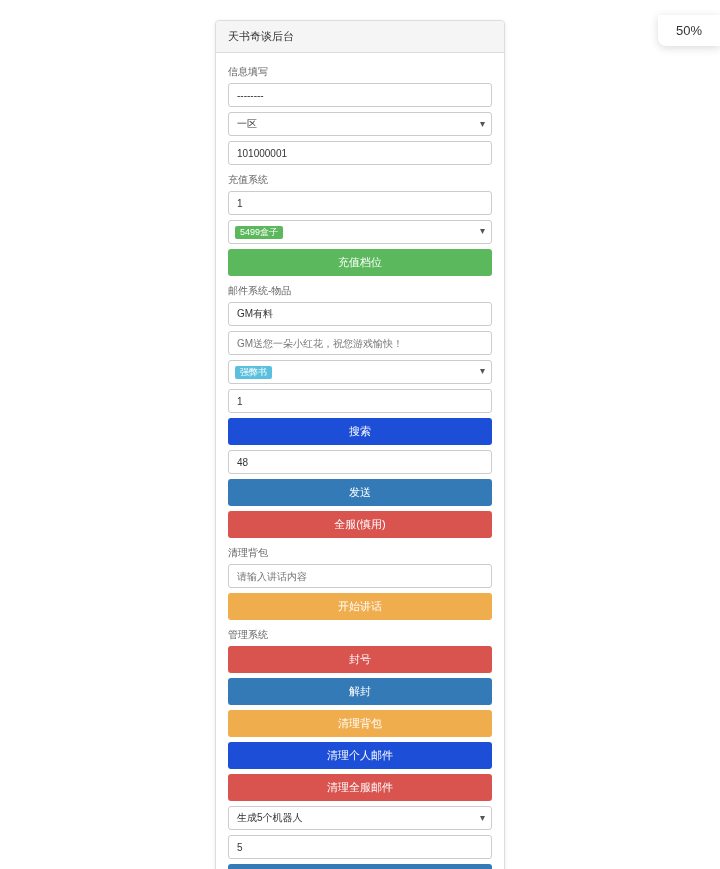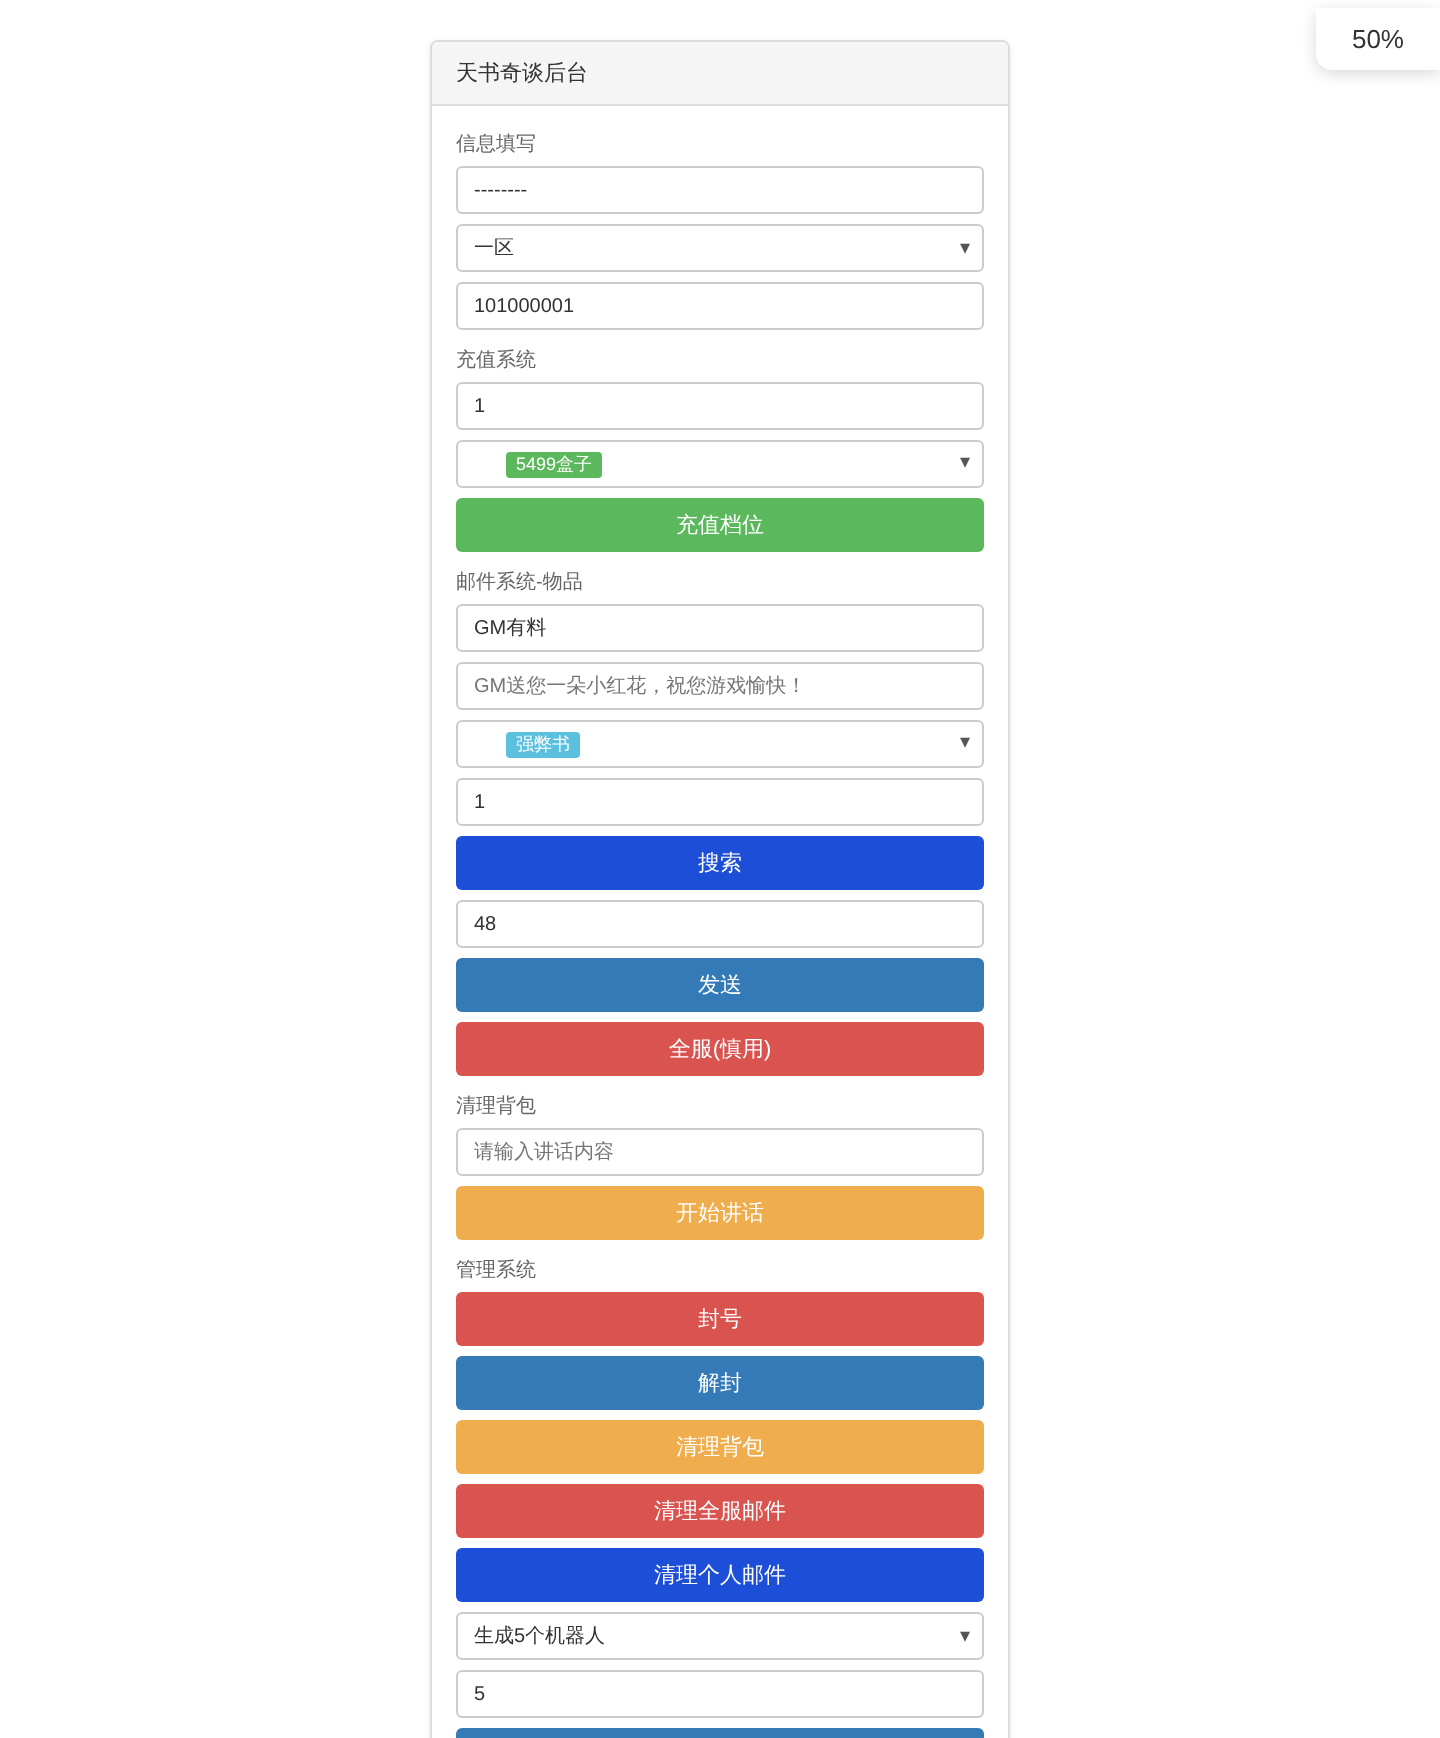--- a/index.html
+++ b/index.html
@@ -4,21 +4,21 @@
   <style>
     * { box-sizing: border-box; margin: 0; padding: 0; }
     body {
       font-family: 'Microsoft YaHei', Arial, sans-serif;
       background: #fff;
       font-size: 10px;
       color: #333;
     }
     .zoom-badge {
       position: fixed;
-      top: 4px;
+      top: 15px;
       right: 0;
       background: #fff;
       border-radius: 0 0 0 8px;
       box-shadow: 0 2px 8px rgba(0,0,0,0.15);
       padding: 8px 18px;
       font-size: 13px;
       color: #333;
     }
     .panel {
       width: 290px;
@@ -73,21 +73,21 @@
     }
     .btn-success { background: #5cb85c; }
     .btn-primary { background: #337ab7; }
     .btn-info    { background: #1d4ed8; text-align: center; }
     .btn-warning { background: #f0ad4e; }
     .btn-danger  { background: #d9534f; }
     .badge-select {
       position: relative;
       border: 1px solid #ccc;
       border-radius: 3px;
-      padding: 3px 20px 3px 24px;
+      padding: 3px 20px 3px 6px;
       background: #fff;
       height: 24px;
       display: flex;
       align-items: center;
       margin-bottom: 5px;
       cursor: text;
     }
     .badge-select::after {
       content: "▾";
       position: absolute;
@@ -185,22 +185,22 @@
     <div class="section-label">清理背包</div>
     <div class="fg">
       <input class="form-control placeholder-style" type="text" placeholder="请输入讲话内容" style="">
     </div>
     <button class="btn btn-warning">开始讲话</button>
 
     <div class="section-label">管理系统</div>
     <button class="btn btn-danger">封号</button>
     <button class="btn btn-primary">解封</button>
     <button class="btn btn-warning">清理背包</button>
+    <button class="btn btn-info">清理个人邮件</button>
     <button class="btn btn-danger">清理全服邮件</button>
-    <button class="btn btn-info">清理个人邮件</button>
 
     <div class="caret-select">
       <span>生成5个机器人</span>
     </div>
     <div class="fg">
       <input class="form-control" type="text" value="5" style="">
     </div>
     <button class="btn btn-primary">执行操作</button>
 
   </div>

